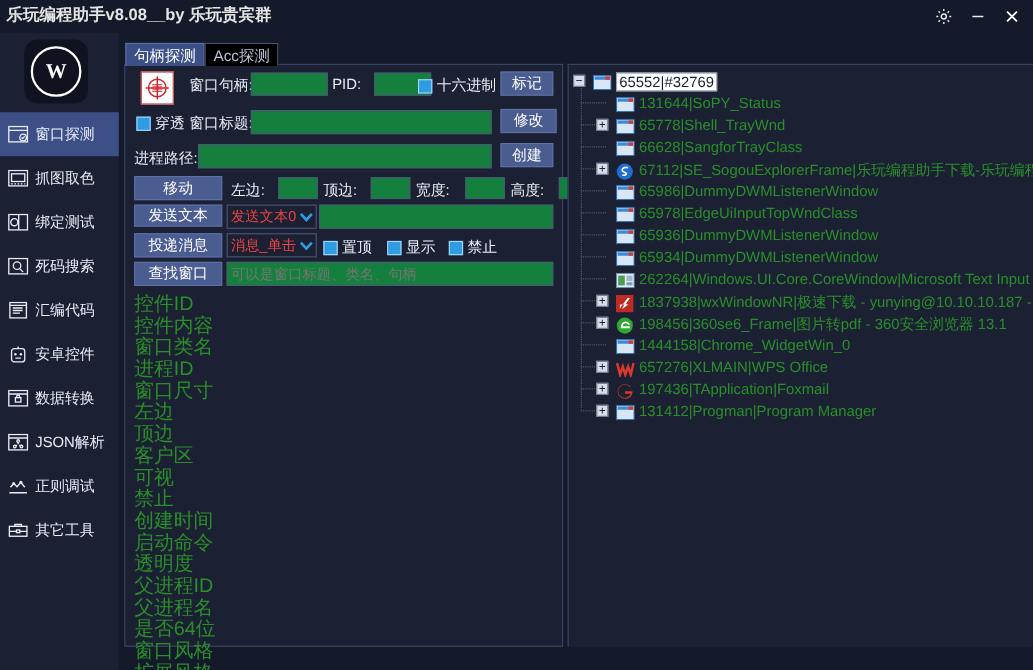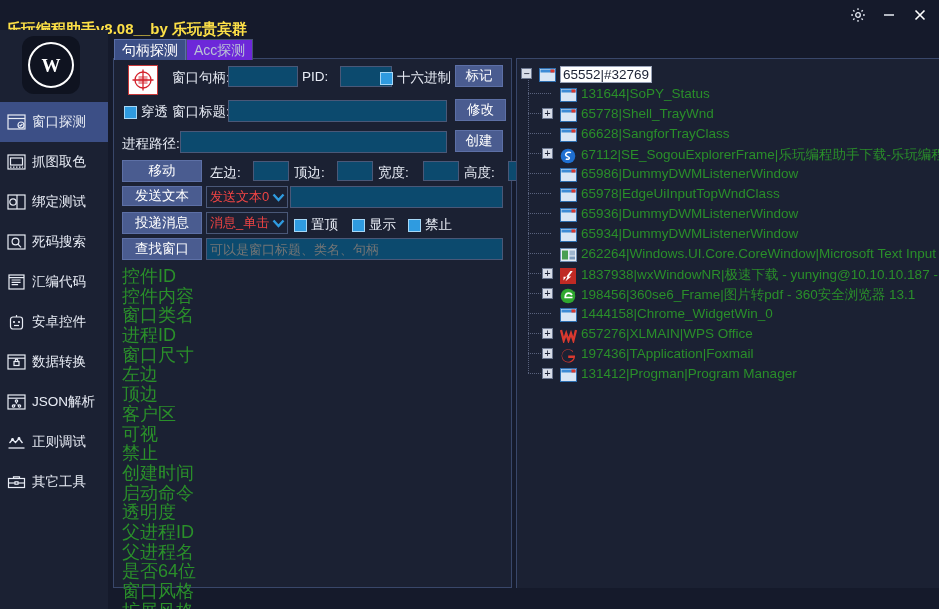--- a/index.html
+++ b/index.html
@@ -7,49 +7,49 @@
     width:939px;height:609px;overflow:hidden;
     background:#151a2b;
     font-family:"Liberation Sans","DejaVu Sans",sans-serif;
     font-size:13px;color:#dfe4f0;
     -webkit-font-smoothing:none;
   }
   .app{position:relative;width:939px;height:609px;background:#151a2b;}
 
   
   .titlebar{position:absolute;left:0;top:0;width:939px;height:30px;background:#151a2b;}
-  .title-text{position:absolute;left:6px;top:20px;font-size:15px;font-weight:bold;color:#fde047;white-space:nowrap;letter-spacing:0px;}
+  .title-text{position:absolute;left:6px;top:4px;font-size:15px;font-weight:bold;color:#e5e5e5;white-space:nowrap;letter-spacing:0px;}
   .win-btns{position:absolute;right:4px;top:0;height:30px;display:flex;align-items:center;gap:0px;}
   .wbtn{width:31px;height:30px;display:flex;align-items:center;justify-content:center;color:#e8ecf5;}
   .wbtn svg{display:block;}
 
   
   .sidebar{position:absolute;left:0;top:30px;width:108px;height:579px;background:#1b2133;}
   .logo{position:absolute;left:22px;top:6px;width:58px;height:58px;background:#0f1320;border-radius:12px;
         display:flex;align-items:center;justify-content:center;}
   .logo .ring{width:42px;height:42px;border:2.5px solid #ffffff;border-radius:50%;
         display:flex;align-items:center;justify-content:center;font-size:19px;font-weight:bold;color:#fff;
         font-family:"Liberation Serif",serif;line-height:1;}
   .nav{position:absolute;left:0;top:72px;width:108px;}
   .nav-item{position:relative;height:40px;display:flex;align-items:center;padding-left:6px;box-sizing:border-box;cursor:default;}
   .nav-item.active{background:#3c4f86;}
   .nav-ico{width:20px;height:20px;margin-right:6px;flex:0 0 auto;display:flex;align-items:center;justify-content:center;}
   .nav-ico svg{display:block;}
   .nav-label{font-size:13.5px;color:#e9edf6;white-space:nowrap;}
   .tabs{position:absolute;left:114px;top:38px;height:22px;display:flex;align-items:flex-end;z-index:4;}
   .tab{height:21px;line-height:21px;padding:0 7px;font-size:14px;box-sizing:border-box;}
   .tab.active{background:#3c4f86;color:#ffffff;border:1px solid #5a6fa8;border-bottom:none;}
-  .tab.idle{background:#6d28d9;color:#b9c2d6;border:1px solid #46536f;border-bottom:none;text-align:center;}
+  .tab.idle{background:#000000;color:#b9c2d6;border:1px solid #46536f;border-bottom:none;text-align:center;}
 
   .panel{position:absolute;left:113px;top:58px;width:399px;height:530px;background:#1b2133;
          border:1px solid #39476a;box-sizing:border-box;}
 
   
   .lbl{position:absolute;font-size:13.5px;color:#e9edf6;white-space:nowrap;}
-  .inp{position:absolute;background:#0c4a6e;border:1px solid #4a5878;box-sizing:border-box;
+  .inp{position:absolute;background:#15803d;border:1px solid #4a5878;box-sizing:border-box;
        color:#e9edf6;font-size:13px;font-family:"Liberation Sans",sans-serif;padding:0 3px;outline:none;}
   .btn{position:absolute;background:#4a5c90;border:1px solid #5d70a6;box-sizing:border-box;color:#ffffff;
        font-size:13.5px;display:flex;align-items:center;justify-content:center;cursor:default;
        font-family:"Liberation Sans",sans-serif;}
   .cbw{position:absolute;display:flex;align-items:center;gap:4px;}
   .cbw .cbx{width:13px;height:13px;background:#2f9be0;border:1px solid #a7d8f7;box-sizing:border-box;flex:0 0 auto;}
   .cbw .cbl{font-size:13.5px;color:#e9edf6;white-space:nowrap;}
 
   .combo{position:absolute;background:#1b2133;border:1px solid #4a5878;box-sizing:border-box;
          display:flex;align-items:center;padding-left:3px;}

